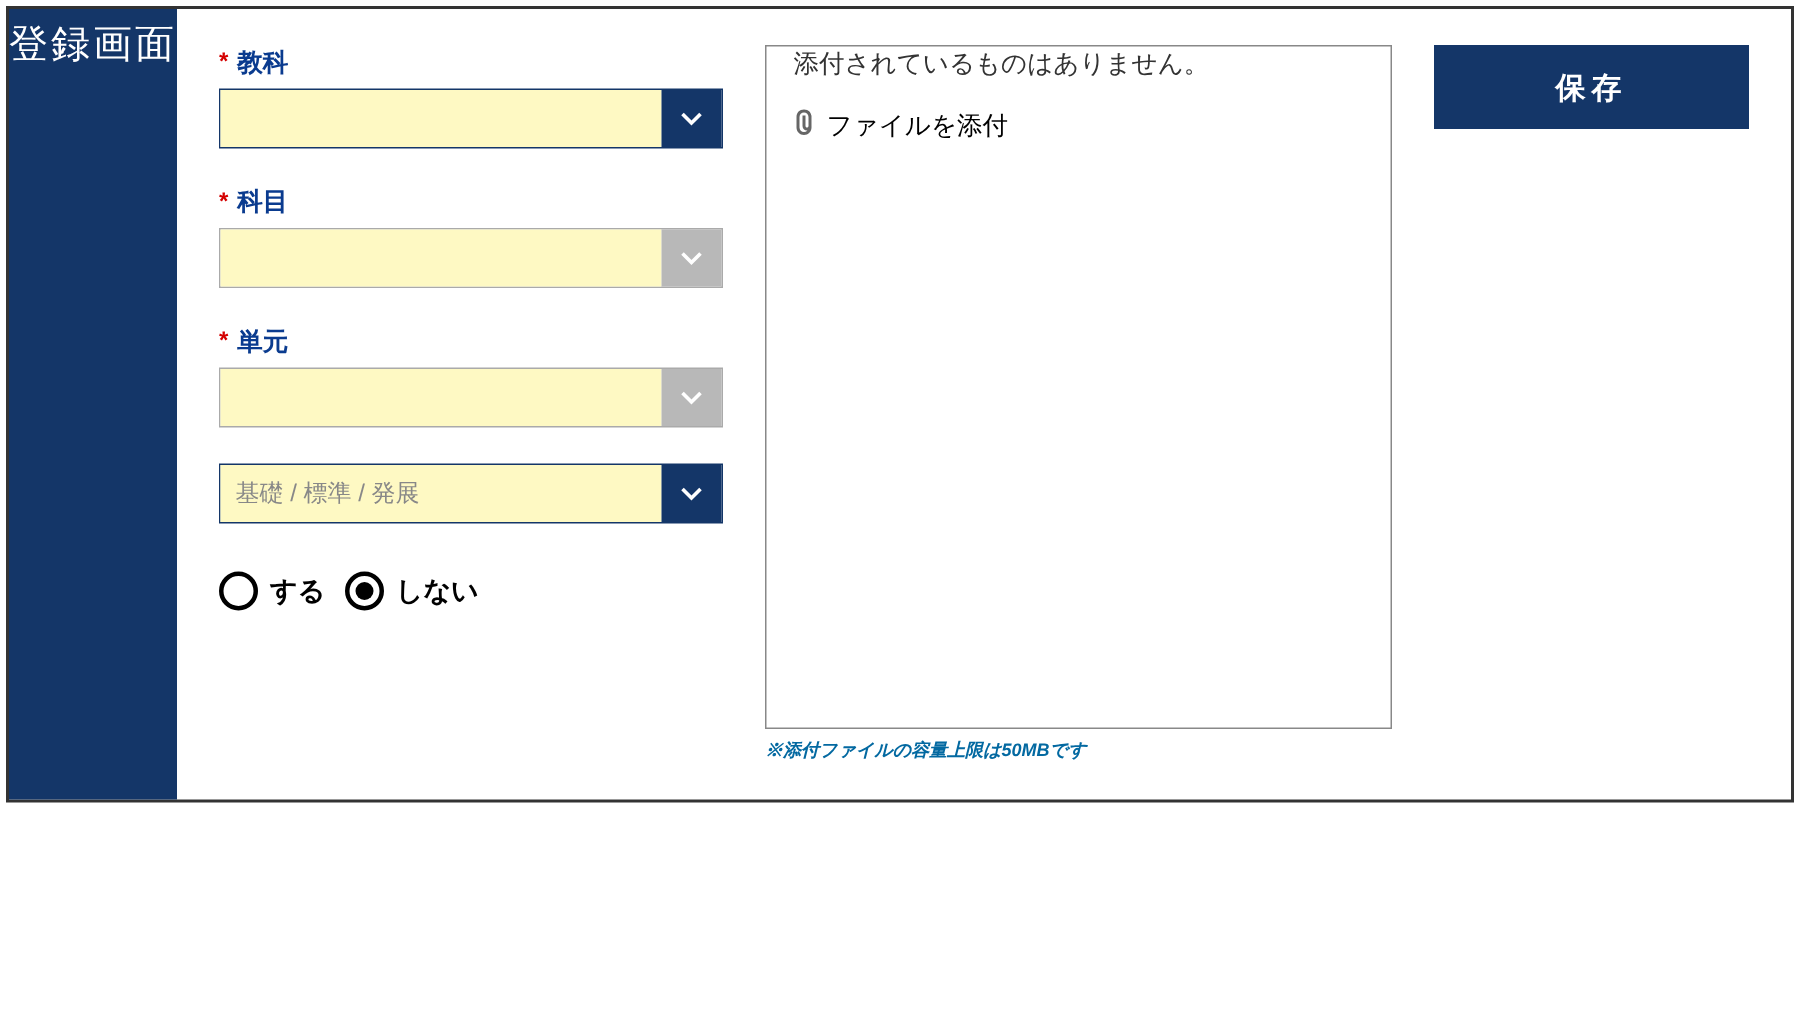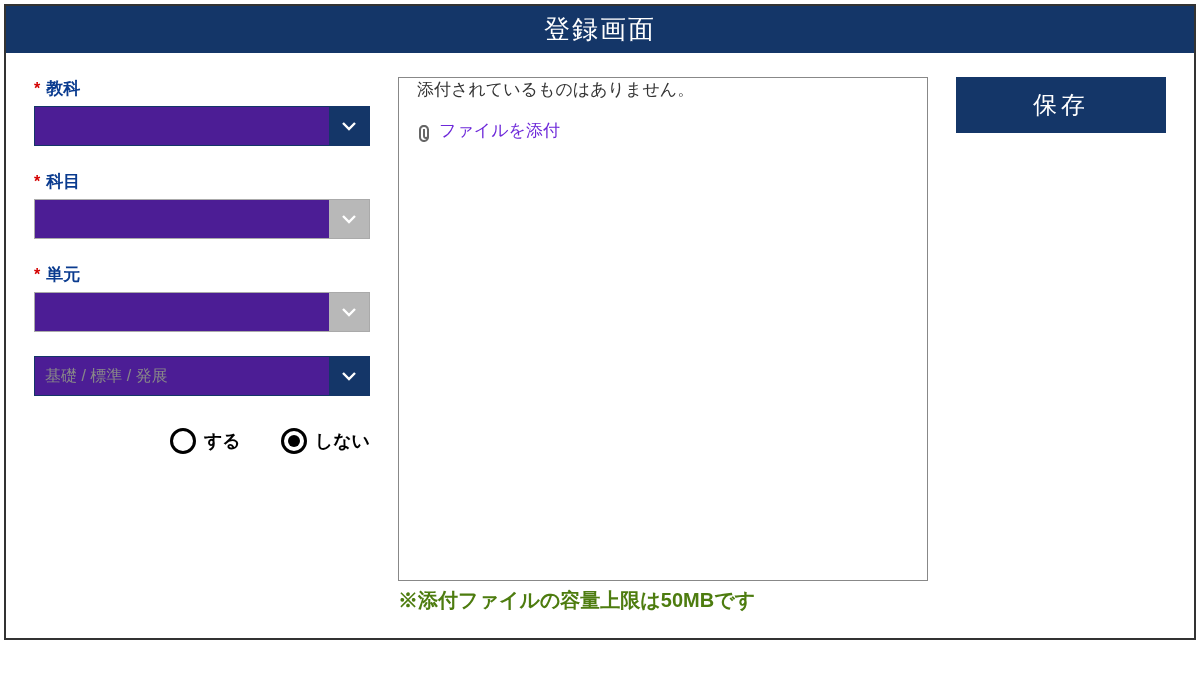--- a/index.html
+++ b/index.html
@@ -1,45 +1,45 @@
 <!DOCTYPE html>
 <html><head>
   <meta charset="utf-8">
   <style>
     * { margin: 0; padding: 0; box-sizing: border-box; font-family: 'Hiragino Kaku Gothic Pro', 'Meiryo', sans-serif; }
     body { background: #fff; padding: 4px; }
-    .app { border: 2px solid #333; width: 1192px; height: 636px; display: flex; flex-direction: column; }
+    .app { border: 2px solid #333; width: 1192px; height: 531px; display: flex; flex-direction: row; }
     .title-bar { background: #143668; color: #fff; text-align: center; font-size: 26px; padding: 6px 0; letter-spacing: 2px; }
     .content { flex: 1; display: flex; padding: 24px 28px; gap: 28px; }
     .col-left { width: 336px; display: flex; flex-direction: column; gap: 24px; }
     .col-mid { flex: 1; display: flex; flex-direction: column; }
     .col-right { width: 210px; }
     .field-label { color: #0a3b8f; font-weight: bold; font-size: 17px; margin-bottom: 6px; display: flex; align-items: center; gap: 6px; }
     .req { color: #d40000; font-size: 16px; }
     .select-wrap { display: flex; height: 40px; border: 1px solid #aaa; }
     .select-wrap.active { border-color: #143668; }
-    .select-input { flex: 1; padding: 0 10px; font-size: 16px; color: #888; display: flex; align-items: center; background: #4c1d95; }
+    .select-input { flex: 1; padding: 0 10px; font-size: 16px; color: #888; display: flex; align-items: center; background: #fef9c3; }
     .select-btn { width: 40px; display: flex; align-items: center; justify-content: center; cursor: pointer; }
     .select-btn.active { background: #143668; }
     .select-btn.disabled { background: #b8b8b8; }
     .chev { width: 16px; height: 16px; }
     .chev path { stroke: #fff; stroke-width: 2.4; fill: none; }
-    .radio-row { display: flex; gap: 40px; margin-top: 8px; justify-content: flex-end; }
+    .radio-row { display: flex; gap: 13px; margin-top: 8px; }
     .radio-item { display: flex; align-items: center; gap: 8px; cursor: pointer; }
     .radio-outer { width: 26px; height: 26px; border: 3px solid #000; border-radius: 50%; display: flex; align-items: center; justify-content: center; }
     .radio-inner { width: 12px; height: 12px; border-radius: 50%; }
     .radio-inner.checked { background: #000; }
     .radio-label { font-size: 18px; font-weight: bold; }
     .attach-box { flex: 1; border: 1px solid #888; padding: 0 18px; display: flex; flex-direction: column; gap: 18px; }
     .attach-msg { font-size: 17px; color: #333; }
-    .attach-action { display: flex; align-items: flex-end; gap: 8px; font-size: 17px; color: #6d28d9; cursor: pointer; }
+    .attach-action { display: flex; align-items: flex-start; gap: 8px; font-size: 17px; color: #000000; cursor: pointer; }
     .clip-icon { width: 14px; height: 18px; }
     .clip-icon path { fill: #666; }
-    .note { color: #4d7c0f; font-weight: bold; font-size: 20px; margin-top: 6px; }
-    .save-btn { background: #143668; color: #fff; font-size: 24px; font-weight: normal; border: none; width: 100%; height: 56px; cursor: pointer; letter-spacing: 4px; }
+    .note { color: #0369a1; font-weight: bold; font-size: 12px; margin-top: 6px; font-style: italic; }
+    .save-btn { background: #143668; color: #fff; font-size: 20px; font-weight: bold; border: none; width: 100%; height: 56px; cursor: pointer; letter-spacing: 4px; }
   </style>
 </head>
 <body>
 
 <div class="app">
   <div class="title-bar">
     <span>登録画面</span>
   </div>
   <div class="content">
 

